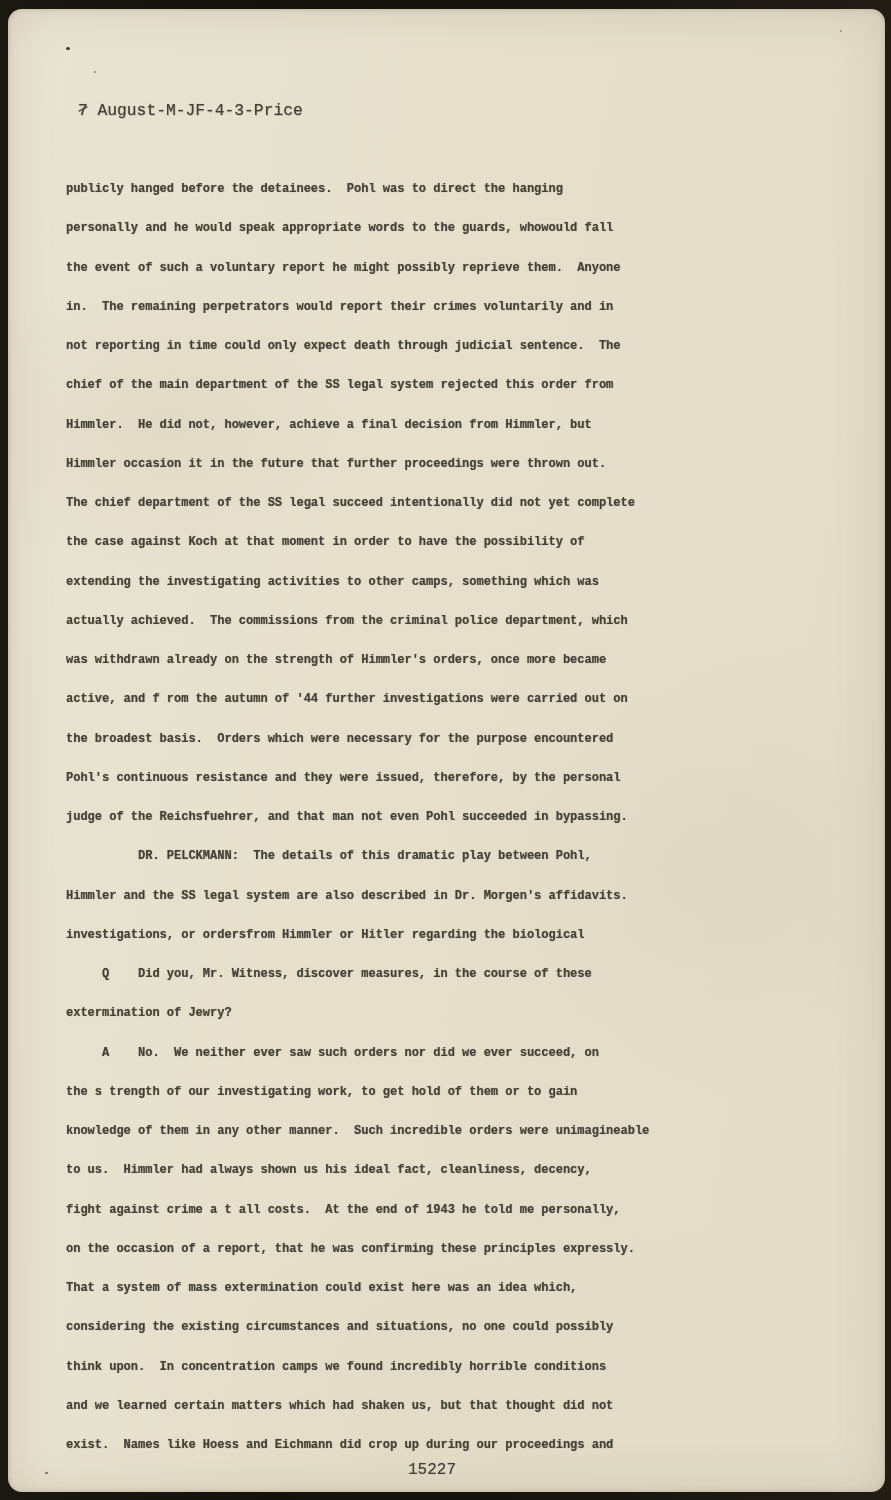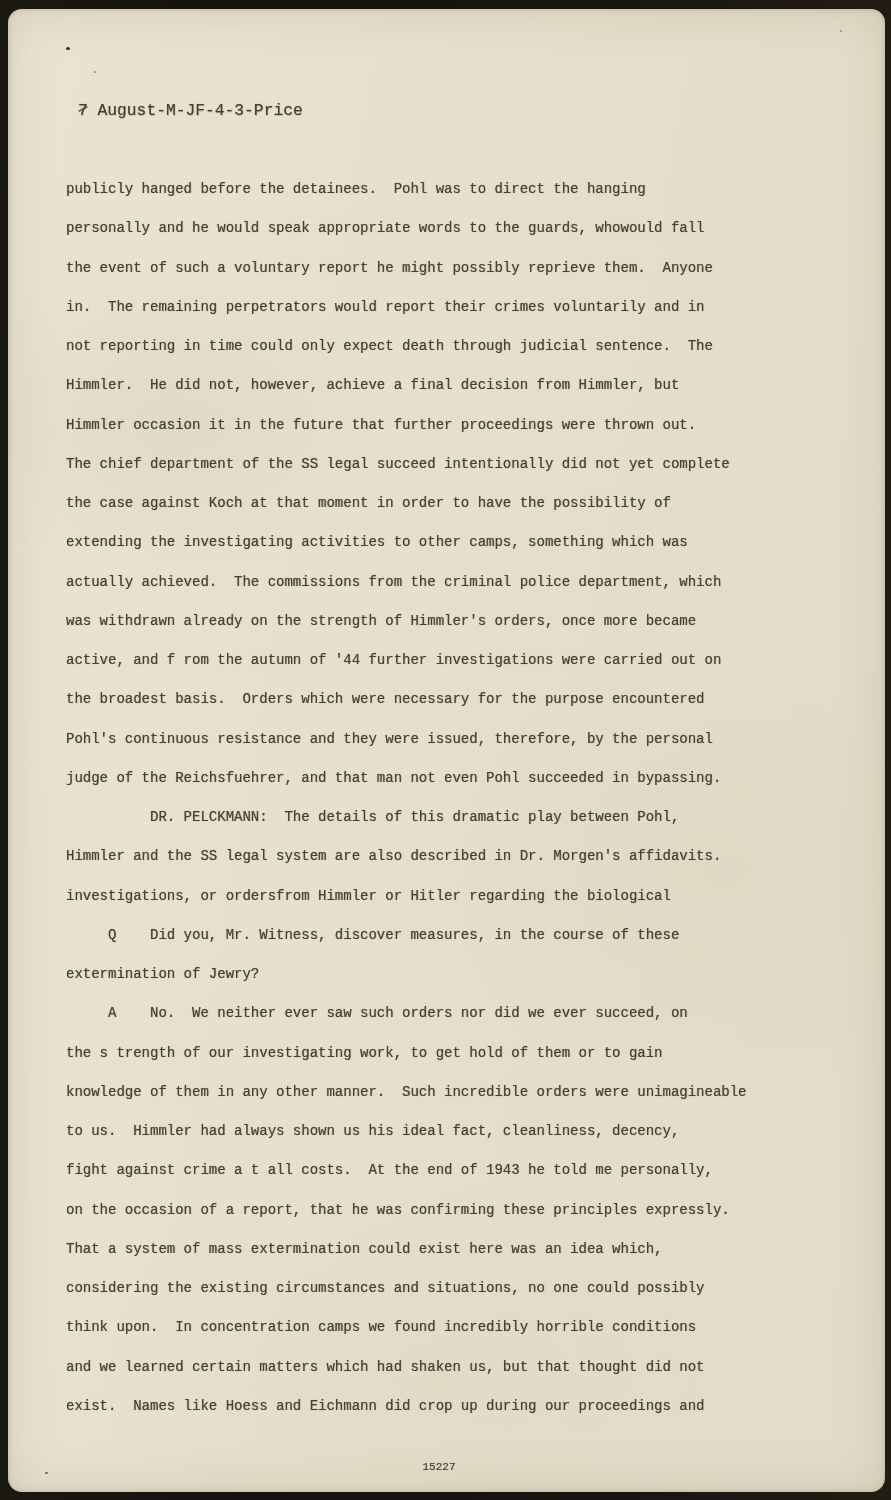--- a/index.html
+++ b/index.html
@@ -59,32 +59,33 @@
   .lines {
     position: absolute;
     left: 58px;
     top: 161px;
     right: 0;
   }
   .line {
     white-space: pre;
     height: 39.25px;
     line-height: 39.25px;
-    font-size: 14px;
+    font-size: 12px;
     color: #464137;
     text-shadow: 0 0 1px rgba(70,63,51,0.48), 0.6px 0.4px 0 rgba(70,63,51,0.16);
     overflow: hidden;
+    font-weight: bold;
   }
   .page-number {
     position: absolute;
     top: 1452px;
-    left: 16px;
+    left: 9px;
     width: 830px;
     text-align: center;
-    font-size: 11px;
+    font-size: 16px;
     color: #464137;
     text-shadow: 0 0 1px rgba(70,63,51,0.48);
   }
   .speck {
     position: absolute;
     border-radius: 50%;
   }
   .s1 { left: 58px; top: 38px; width: 4px; height: 3px; background: #3c372e; }
   .s2 { left: 86px; top: 62px; width: 2px; height: 2px; background: #8a8273; }
   .s3 { left: 37px; top: 1463px; width: 3px; height: 2px; background: #6b655a; }
@@ -100,20 +101,21 @@
     <div class="speck s3"></div>
     <div class="speck s4"></div>
     <div class="header-strike"></div>
     <div class="header">7 August-M-JF-4-3-Price</div>
     <div class="lines" id="lines">
         <div class="line">publicly hanged before the detainees.  Pohl was to direct the hanging</div>
         <div class="line">personally and he would speak appropriate words to the guards, whowould fall</div>
         <div class="line">the event of such a voluntary report he might possibly reprieve them.  Anyone</div>
         <div class="line">in.  The remaining perpetrators would report their crimes voluntarily and in</div>
         <div class="line">not reporting in time could only expect death through judicial sentence.  The</div>
+        <div class="line">chief of the main department of the SS legal system rejected this order from</div>
         <div class="line">Himmler.  He did not, however, achieve a final decision from Himmler, but</div>
         <div class="line">Himmler occasion it in the future that further proceedings were thrown out.</div>
         <div class="line">The chief department of the SS legal succeed intentionally did not yet complete</div>
         <div class="line">the case against Koch at that moment in order to have the possibility of</div>
         <div class="line">extending the investigating activities to other camps, something which was</div>
         <div class="line">actually achieved.  The commissions from the criminal police department, which</div>
         <div class="line">was withdrawn already on the strength of Himmler's orders, once more became</div>
         <div class="line">active, and f rom the autumn of '44 further investigations were carried out on</div>
         <div class="line">the broadest basis.  Orders which were necessary for the purpose encountered</div>
         <div class="line">Pohl's continuous resistance and they were issued, therefore, by the personal</div>

